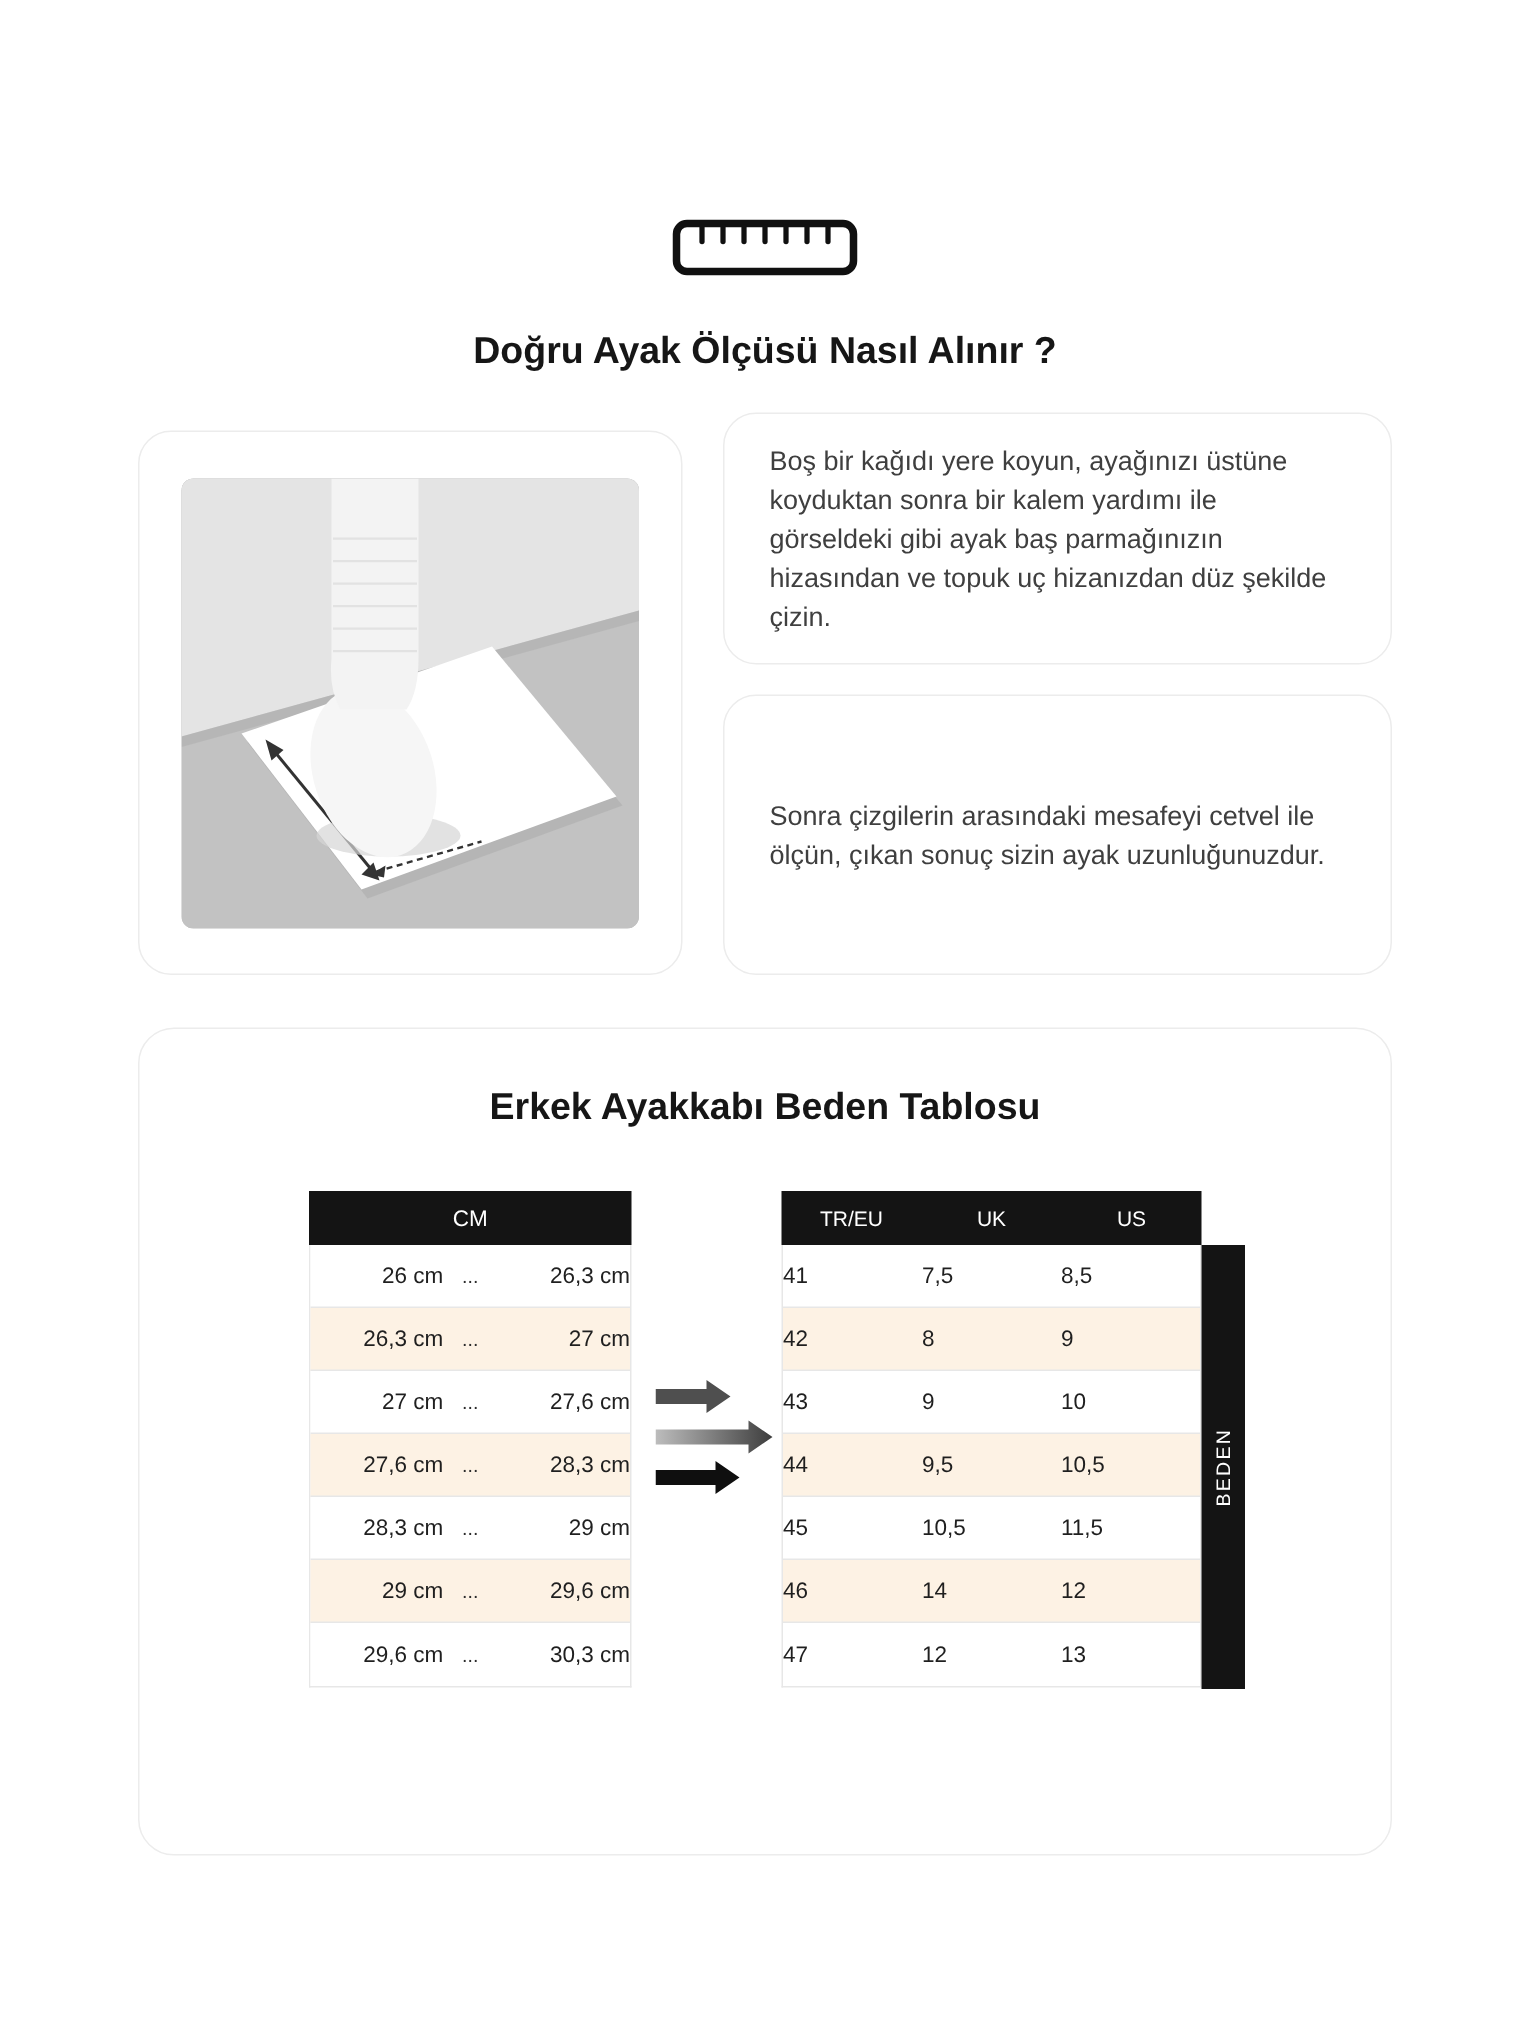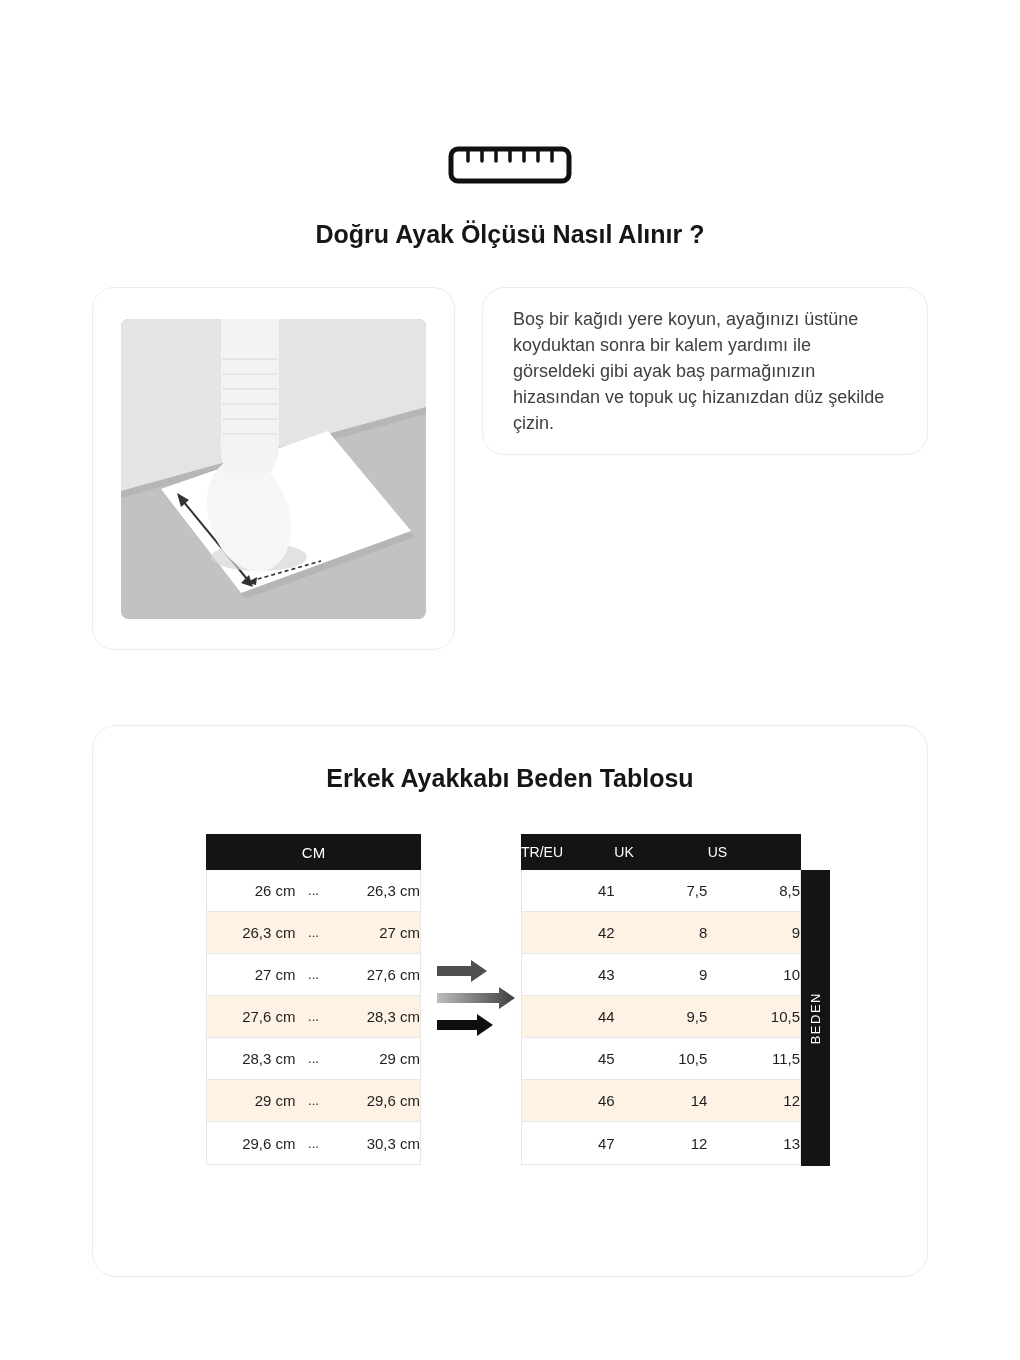--- a/index.html
+++ b/index.html
@@ -6,39 +6,39 @@
   html,body { background:#fff; }
   body { font-family:"Liberation Sans","DejaVu Sans",sans-serif; color:#1a1a1a; }
   .page { position:relative; width:1020px; height:1360px; background:#ffffff; overflow:hidden; margin:0 auto; }
 
   .ruler-wrap { position:absolute; top:146px; left:0; width:100%; display:flex; justify-content:center; }
   .page-title { position:absolute; top:220px; left:0; width:100%; text-align:center; font-size:25px; font-weight:700; color:#161616; }
 
   .card { position:absolute; border:1px solid #ececec; border-radius:22px; background:#fff; }
   .photo-card { left:92px; top:287px; width:363px; height:363px; display:flex; align-items:center; justify-content:center; }
   .photo { width:305px; height:300px; border-radius:8px; overflow:hidden; background:#c2c2c2; }
-  .step-card-1 { left:482px; top:287px; width:446px; height:168px; display:flex; align-items:center; padding:0 30px; }
+  .step-card-1 { left:482px; top:275px; width:446px; height:168px; display:flex; align-items:center; padding:0 30px; }
   .step-card-2 { left:482px; top:463px; width:446px; height:187px; display:flex; align-items:center; padding:0 30px; }
   .step-text { font-size:18px; line-height:26px; color:#3f3f3f; }
 
-  .chart-card { left:92px; top:685px; width:836px; height:552px; border-radius:24px;margin-top:40px; }
+  .chart-card { left:92px; top:685px; width:836px; height:552px; border-radius:24px; }
   .chart-title { position:absolute; top:38px; left:0; width:100%; text-align:center; font-size:25px; font-weight:700; color:#161616; }
 
   .table { position:absolute; top:108px; }
   .cm-table { left:113px; width:215px; }
   .size-table { left:428px; width:280px; }
   .t-header { height:36px; background:#141414; color:#ffffff; display:flex; align-items:center; justify-content:center; font-size:15px; }
-  .size-table .t-header span { flex:1; font-size:14px; }
+  .size-table .t-header span { flex:1; text-align:center; font-size:14px; }
   .t-rows { border:1px solid #e7e7e7; border-top:none; }
   .t-row { height:42px; display:flex; align-items:center; border-bottom:1px solid #e7e7e7; font-size:15px; background:#fff; }
   .t-row:last-child { border-bottom:none; }
   .t-row.alt { background:#fdf2e4; }
   .cm-table .c-val { flex:1.1; text-align:right; color:#1f1f1f; }
   .cm-table .c-dots { width:36px; text-align:center; font-size:13px; color:#2b2b2b; }
-  .size-table .t-row span { flex:1; text-align:right; color:#1f1f1f; }
+  .size-table .t-row span { flex:1; text-align:left; color:#1f1f1f; }
 
   .arrows { position:absolute; left:344px; top:233px; }
 
   .beden-bar { position:absolute; left:708px; top:144px; width:29px; height:296px; background:#141414; display:flex; align-items:center; justify-content:center; }
   .beden-bar span { color:#fff; font-size:13px; letter-spacing:1.5px; writing-mode:vertical-rl; transform:rotate(180deg); }
 </style>
 </head>
 <body>
 
 <div class="page">
@@ -90,20 +90,23 @@
         <line x1="130" y1="262" x2="200" y2="242" stroke="#333" stroke-width="1.6" stroke-dasharray="4 3"></line>
         <polygon points="126,264 136,258 135,266" fill="#333"></polygon>
       </svg>
     </div>
   </div>
 
   <div class="card step-card-1">
     <p class="step-text">Boş bir kağıdı yere koyun, ayağınızı üstüne koyduktan sonra bir kalem yardımı ile görseldeki gibi ayak baş parmağınızın hizasından ve topuk uç hizanızdan düz şekilde çizin.</p>
   </div>
 
+  <div class="card step-card-2">
+    <p class="step-text">Sonra çizgilerin arasındaki mesafeyi cetvel ile ölçün, çıkan sonuç sizin ayak uzunluğunuzdur.</p>
+  </div>
 
   <div class="card chart-card">
     <h2 class="chart-title">Erkek Ayakkabı Beden Tablosu</h2>
 
     <div class="table cm-table">
       <div class="t-header">
         <span>CM</span>
       </div>
       <div class="t-rows">
         <div class="t-row">

